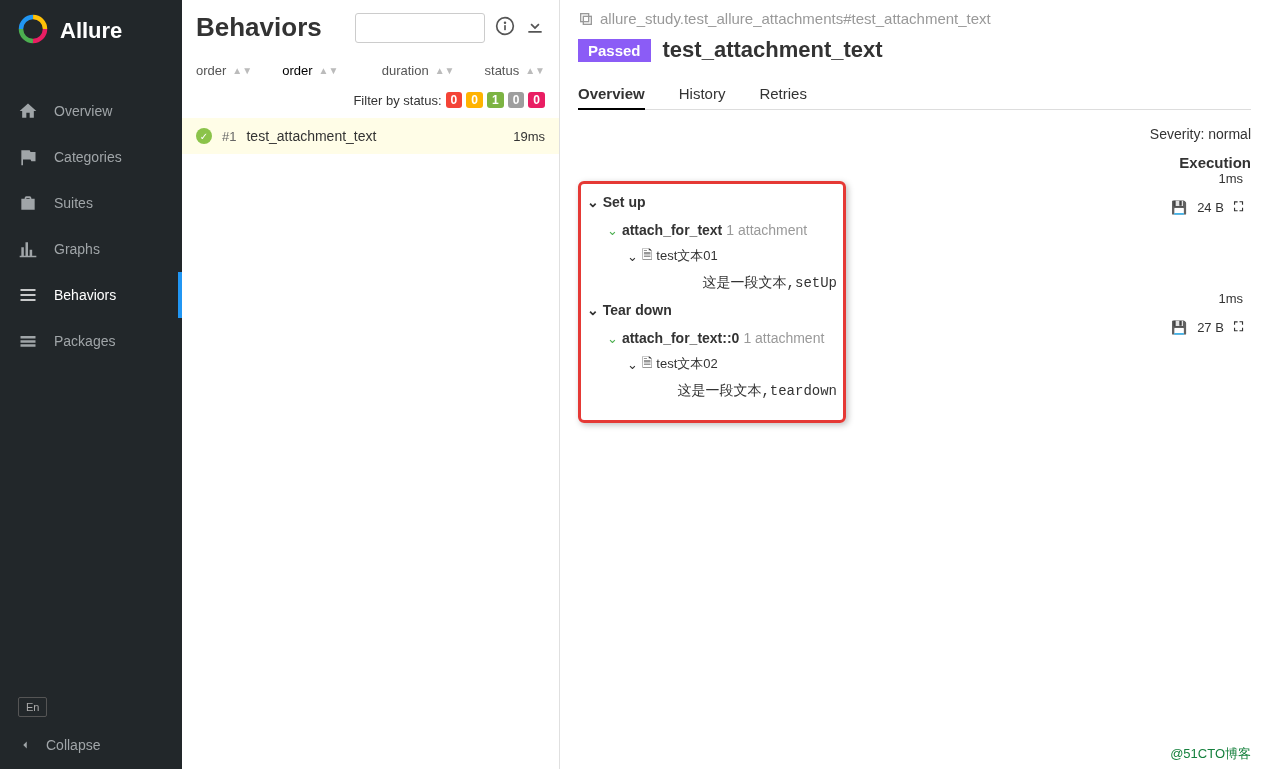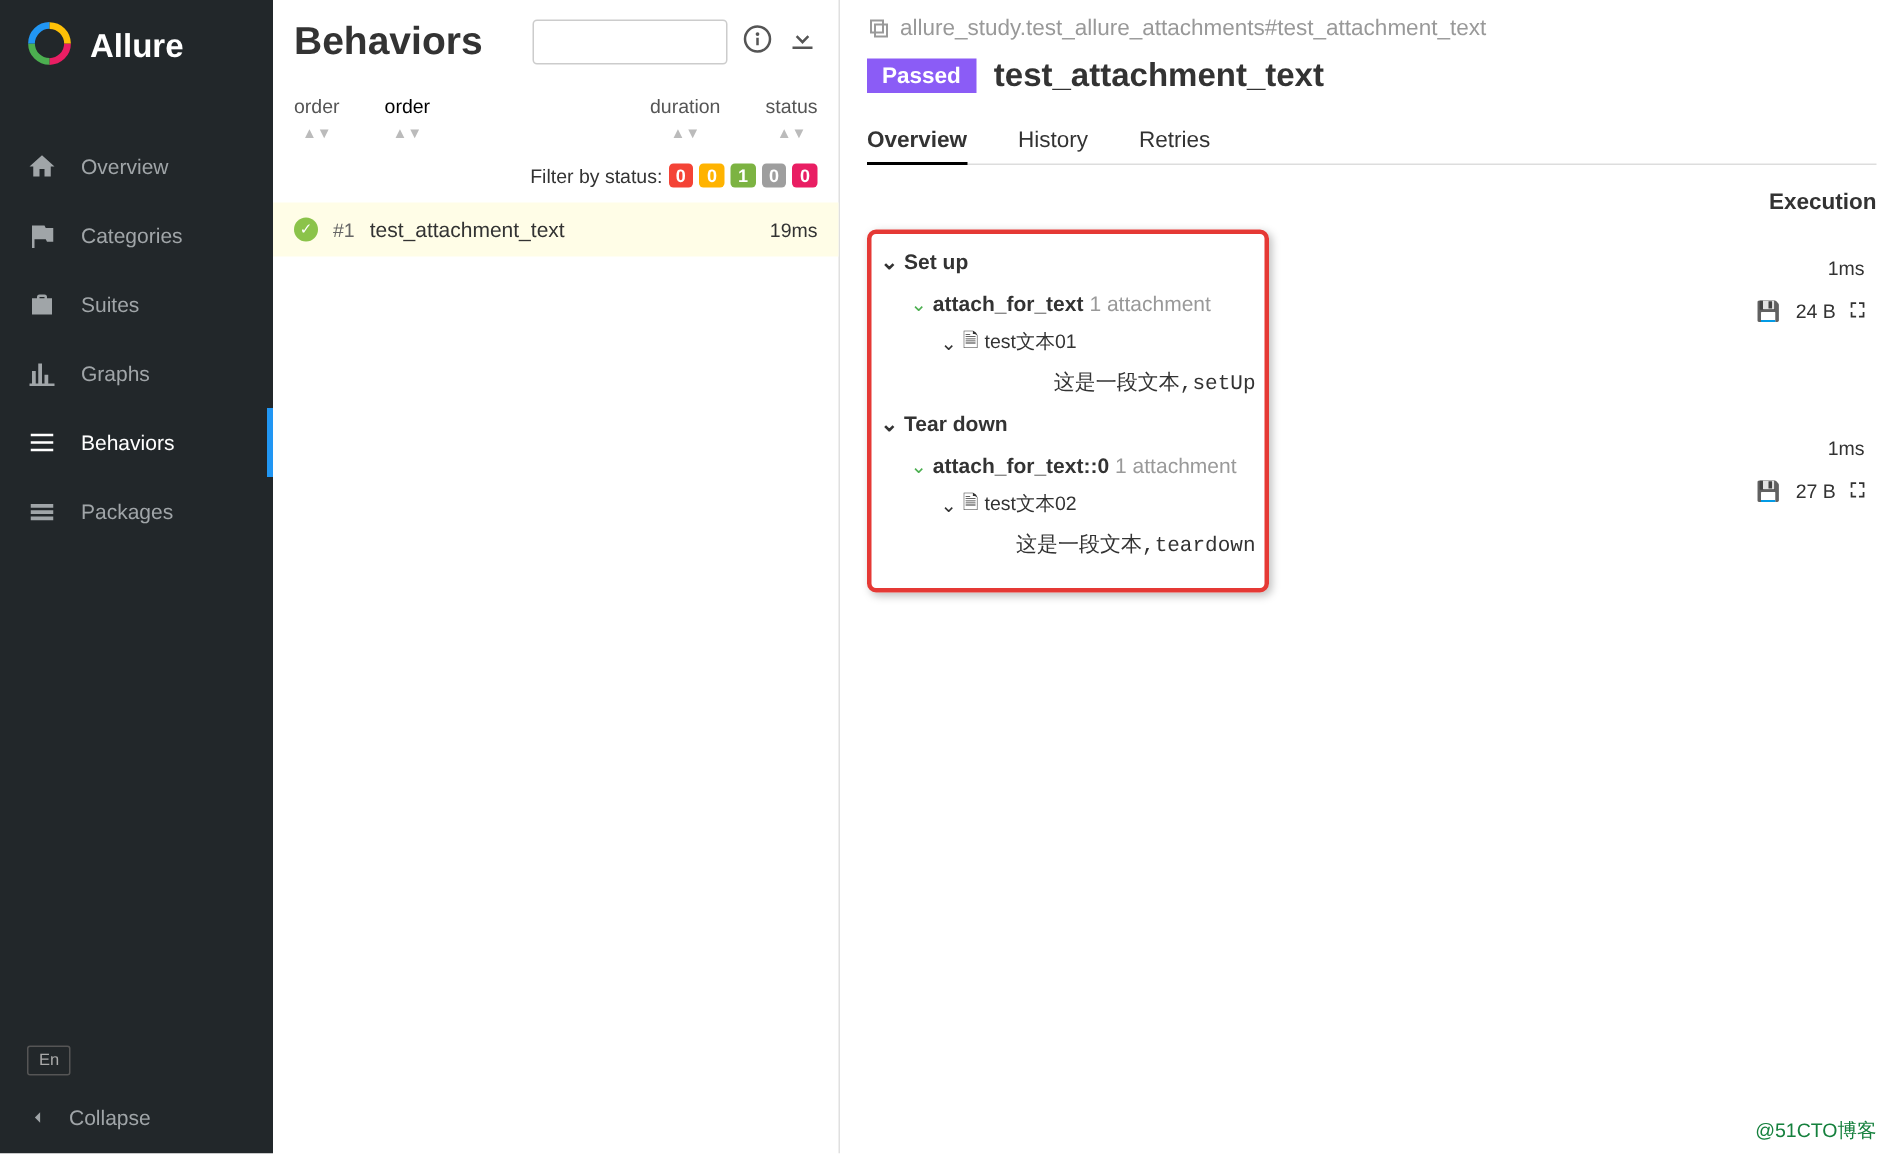--- a/index.html
+++ b/index.html
@@ -15,21 +15,21 @@
 .sidebar-item svg { width: 20px; height: 20px; fill: currentColor; }
 .sidebar-footer { padding: 16px 18px; }
 .lang-btn { border: 1px solid #555; color: #aaa; padding: 3px 7px; font-size: 11px; border-radius: 2px; margin-bottom: 20px; display: inline-block; }
 .collapse-row { display: flex; align-items: center; gap: 14px; color: #a0a5a8; cursor: pointer; }
 .middle-panel { width: 378px; border-right: 1px solid #e0e0e0; display: flex; flex-direction: column; }
 .middle-header { display: flex; align-items: center; padding: 12px 14px; gap: 10px; }
 .middle-title { font-size: 26px; font-weight: 700; flex: 0 0 auto; }
 .search-input { border: 1px solid #ccc; border-radius: 3px; height: 30px; width: 130px; margin-left: auto; padding: 0 6px; }
 .icon-btn { color: #555; cursor: pointer; }
 .sort-row { display: flex; padding: 8px 14px; gap: 30px; color: #555; font-size: 13px; }
-.sort-col { display: flex; align-items: center; gap: 6px; cursor: pointer; flex-direction: column; }
+.sort-col { display: flex; align-items: center; gap: 6px; cursor: pointer; }
 .filter-row { display: flex; align-items: center; justify-content: flex-end; padding: 6px 14px 10px; gap: 4px; font-size: 13px; }
 .status-badge { color: #fff; font-size: 12px; padding: 1px 5px; border-radius: 3px; font-weight: 600; }
 .test-row { display: flex; align-items: center; padding: 10px 14px; background: #fffde7; gap: 10px; }
 .status-circle { width: 16px; height: 16px; border-radius: 50%; background: #8bc34a; display: flex; align-items: center; justify-content: center; color: #fff; font-size: 10px; }
 .test-id { color: #666; font-size: 13px; }
 .test-name { font-size: 14px; }
 .test-dur { margin-left: auto; font-size: 13px; }
 .right-panel { flex: 1; padding: 10px 10px 10px 18px; overflow: auto; position: relative; text-align: right; }
 .breadcrumb { color: #999; font-size: 15px; display: flex; align-items: center; gap: 6px; margin-bottom: 10px; }
 .title-row { display: flex; align-items: center; gap: 12px; margin-bottom: 16px; }
@@ -180,20 +180,23 @@
   </div>
   <div class="title-row">
     <span class="passed-badge">Passed</span>
     <span class="test-title">test_attachment_text</span>
   </div>
   <div class="tabs">
     <span class="tab active">Overview</span>
     <span class="tab">History</span>
     <span class="tab">Retries</span>
   </div>
+  <div class="info-line">
+    <span>Severity:</span> <span>normal</span>
+  </div>
   <div class="exec-title">Execution</div>
 
   <div class="right-meta meta-1">
       <span>1ms</span>
     </div>
   <div class="right-meta meta-2">
     <span>💾</span>
       <span>24 B</span>
     <span class="fullscreen-icon">⛶</span>
   </div>

